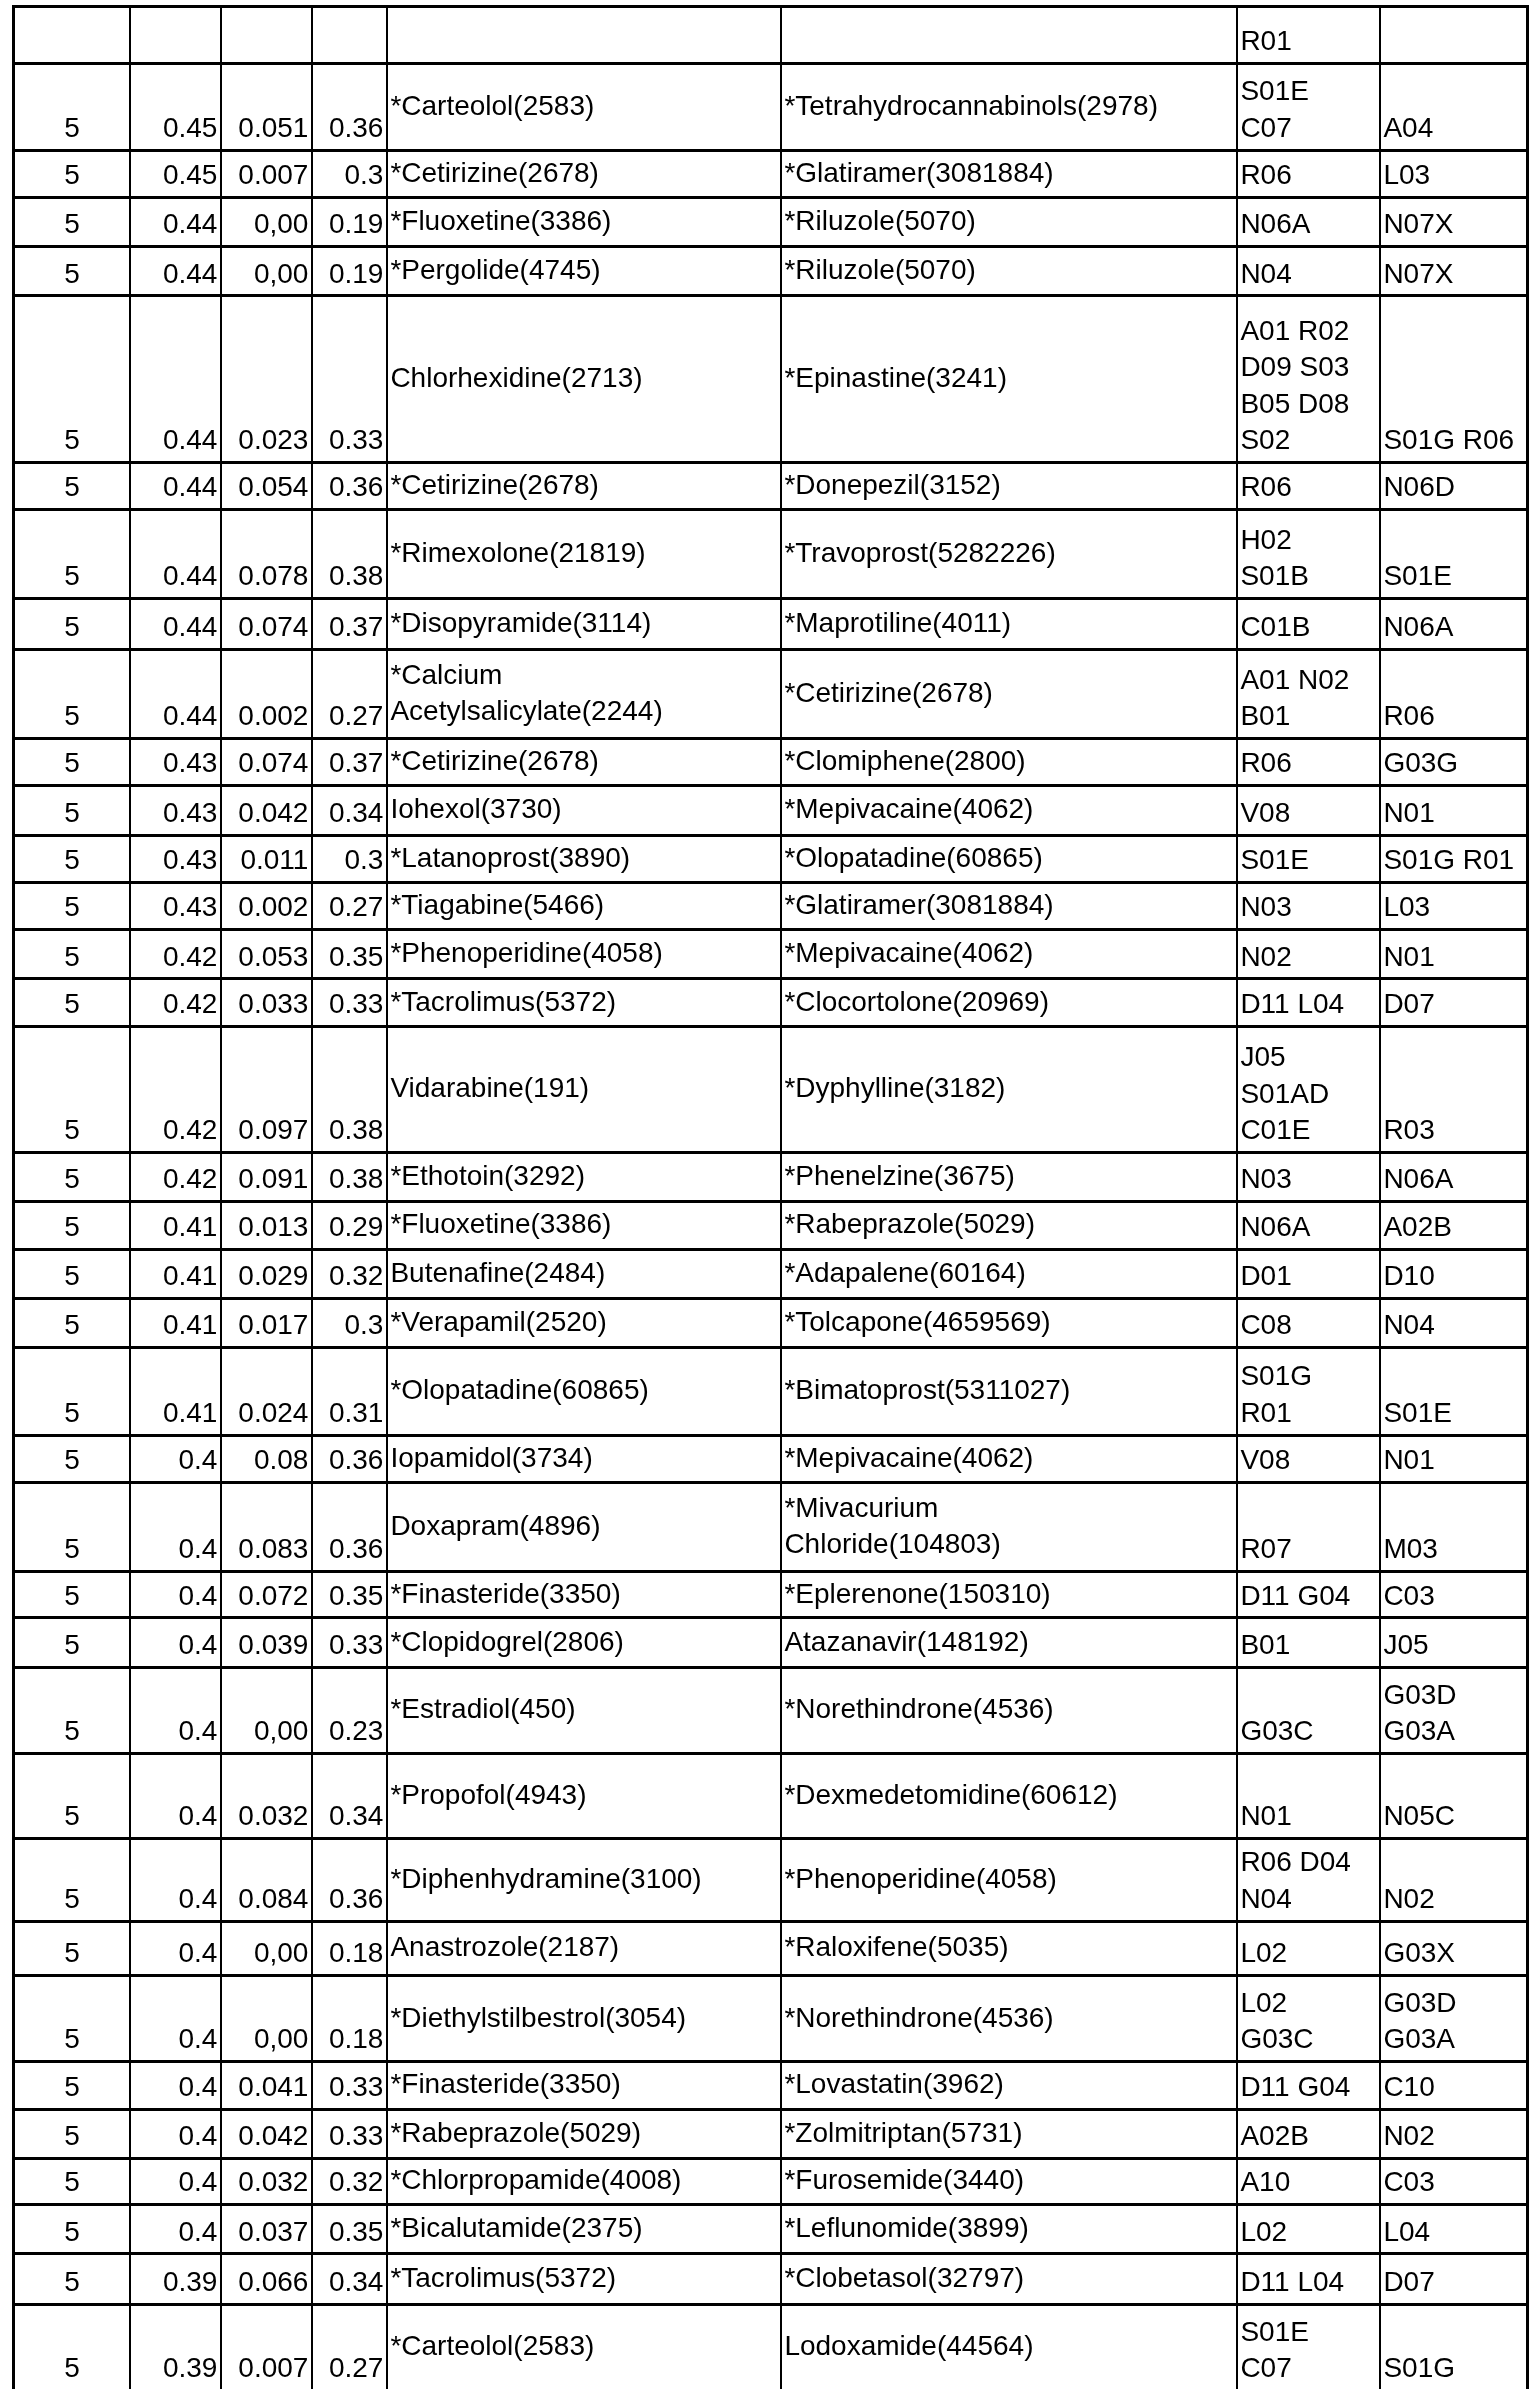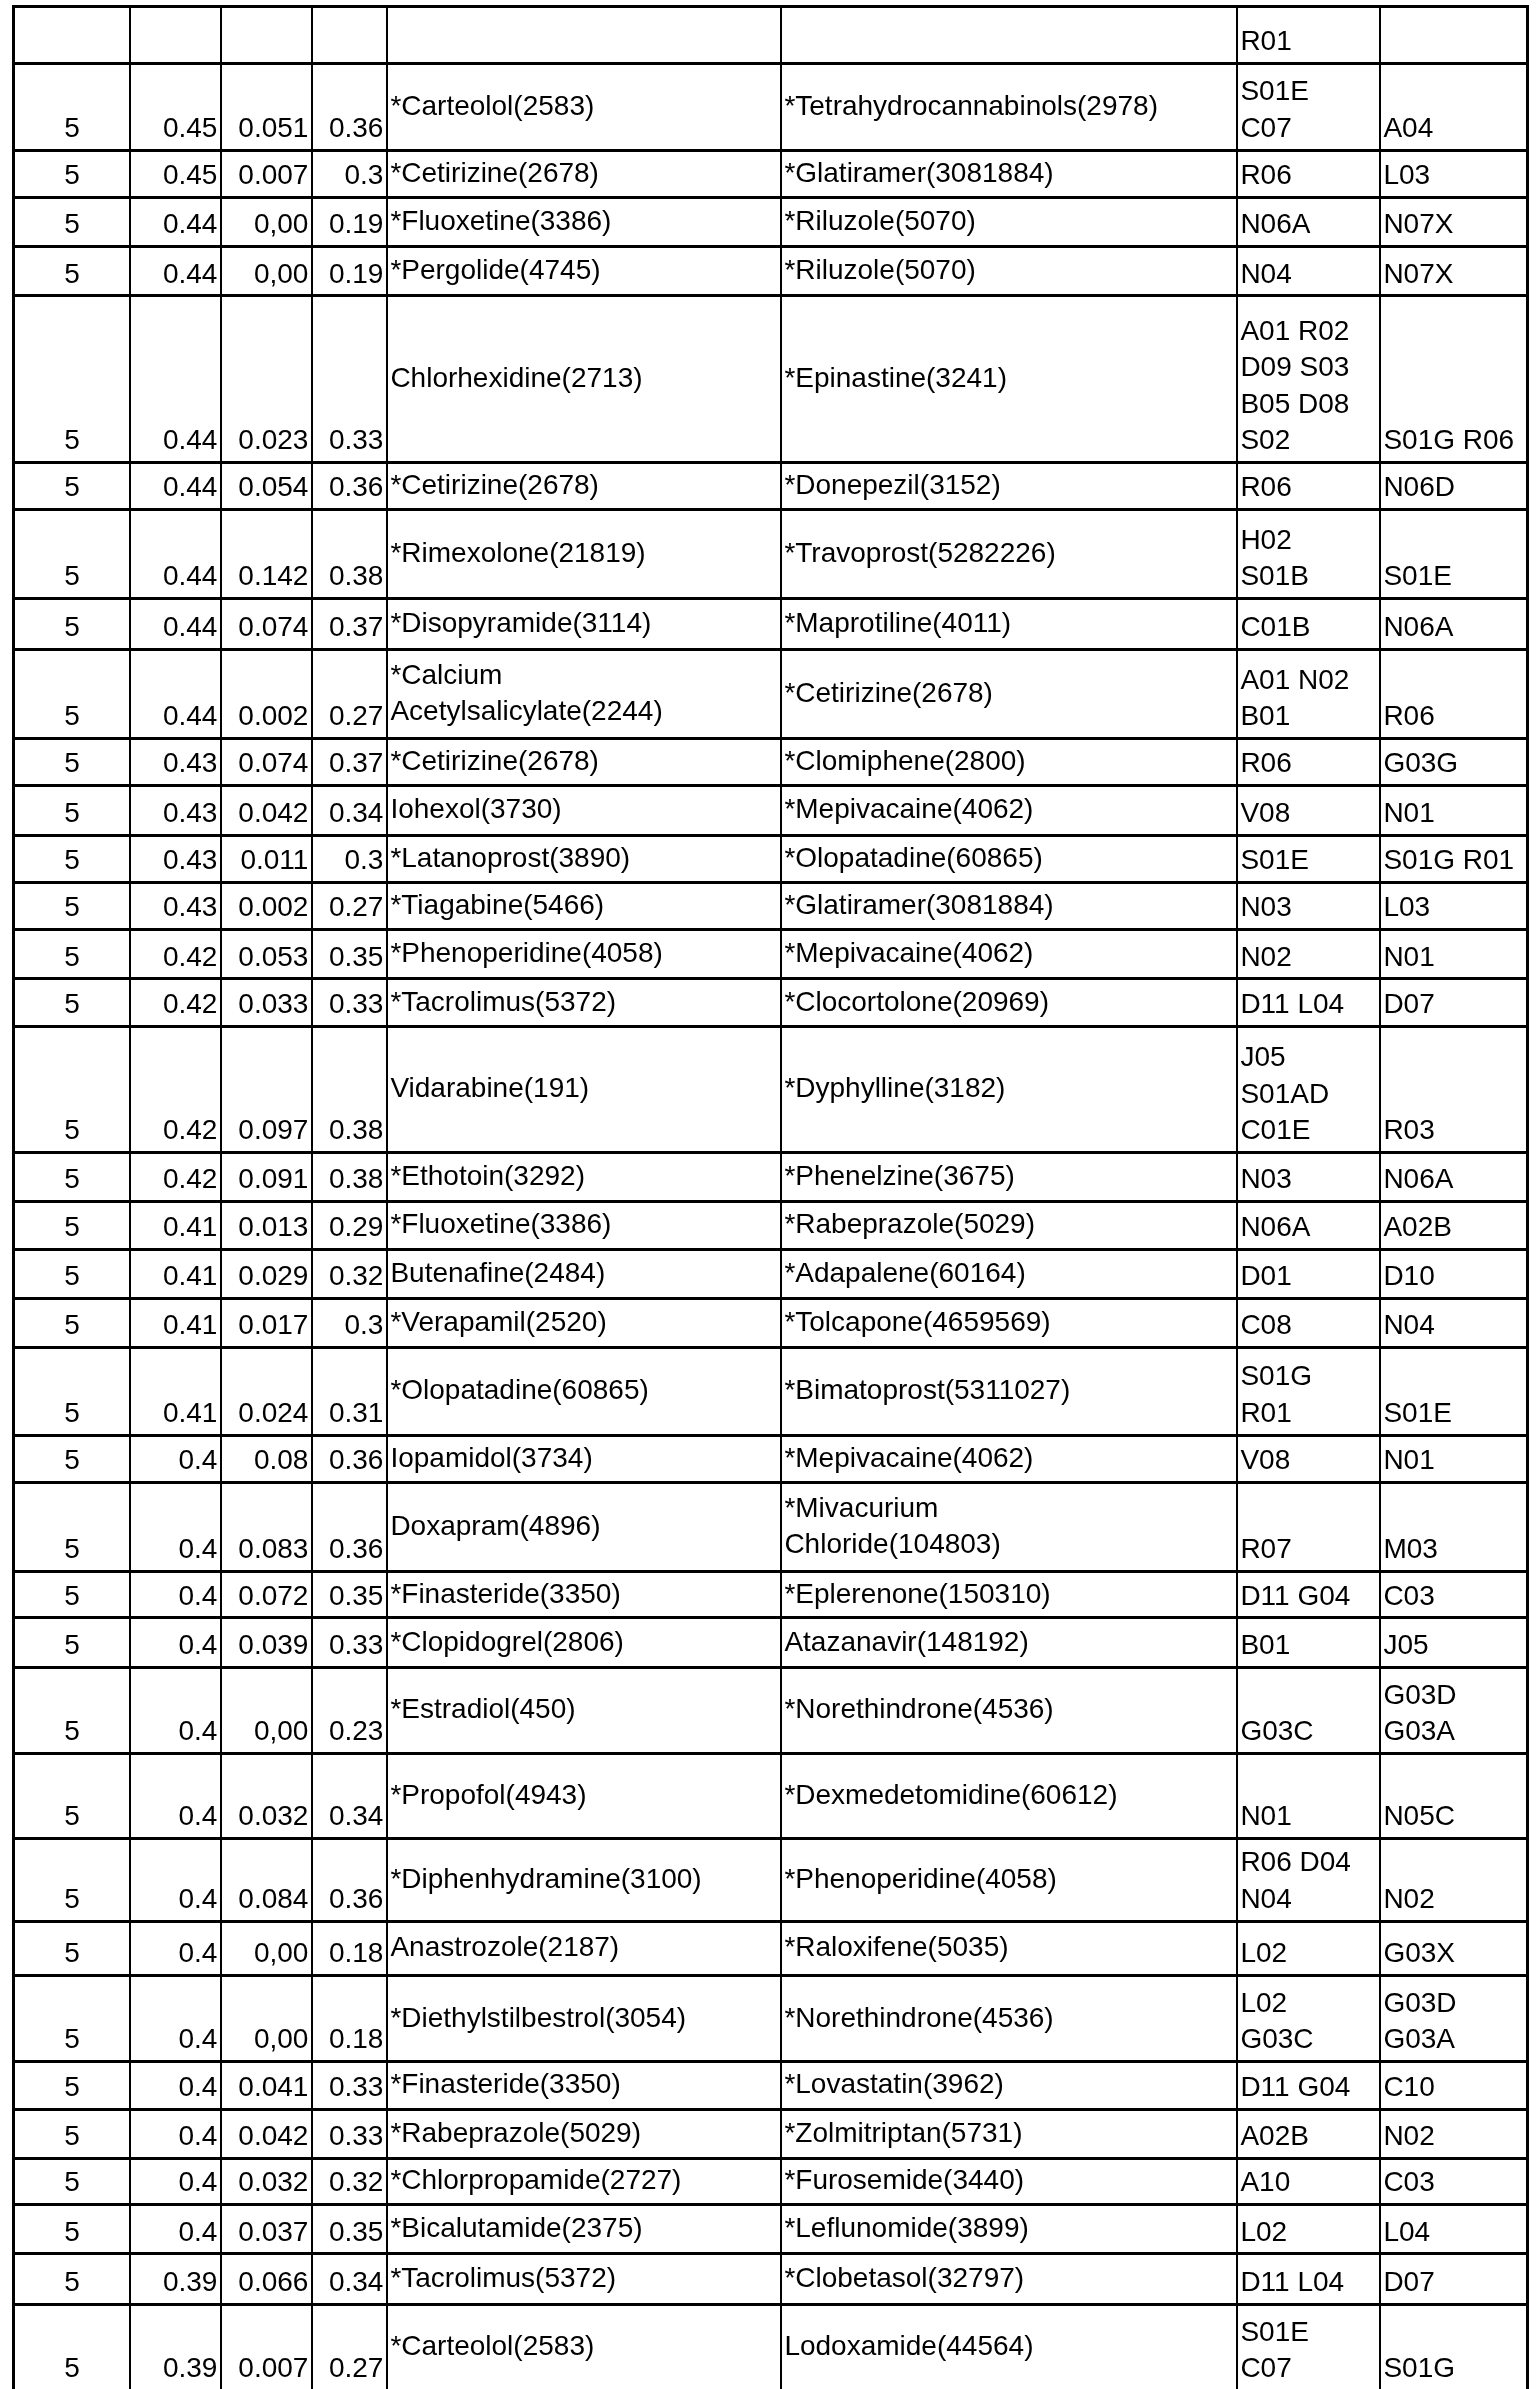--- a/index.html
+++ b/index.html
@@ -125,21 +125,21 @@
           <td class="c-num">0.054</td>
           <td class="c-num">0.36</td>
           <td class="c-drug">*Cetirizine(2678)</td>
           <td class="c-drug">*Donepezil(3152)</td>
           <td class="c-atc">R06</td>
           <td class="c-atc">N06D</td>
         </tr>
         <tr>
           <td class="c-rank" style="height: 83px;">5</td>
           <td class="c-num">0.44</td>
-          <td class="c-num">0.142</td>
+          <td class="c-num">0.078</td>
           <td class="c-num">0.38</td>
           <td class="c-drug">*Rimexolone(21819)</td>
           <td class="c-drug">*Travoprost(5282226)</td>
           <td class="c-atc">H02
 S01B</td>
           <td class="c-atc">S01E</td>
         </tr>
         <tr>
           <td class="c-rank" style="height: 44px;">5</td>
           <td class="c-num">0.44</td>
@@ -398,21 +398,21 @@
           <td class="c-drug">*Rabeprazole(5029)</td>
           <td class="c-drug">*Zolmitriptan(5731)</td>
           <td class="c-atc">A02B</td>
           <td class="c-atc">N02</td>
         </tr>
         <tr>
           <td class="c-rank" style="height: 40px;">5</td>
           <td class="c-num">0.4</td>
           <td class="c-num">0.032</td>
           <td class="c-num">0.32</td>
-          <td class="c-drug">*Chlorpropamide(2727)</td>
+          <td class="c-drug">*Chlorpropamide(4008)</td>
           <td class="c-drug">*Furosemide(3440)</td>
           <td class="c-atc">A10</td>
           <td class="c-atc">C03</td>
         </tr>
         <tr>
           <td class="c-rank" style="height: 43px;">5</td>
           <td class="c-num">0.4</td>
           <td class="c-num">0.037</td>
           <td class="c-num">0.35</td>
           <td class="c-drug">*Bicalutamide(2375)</td>

